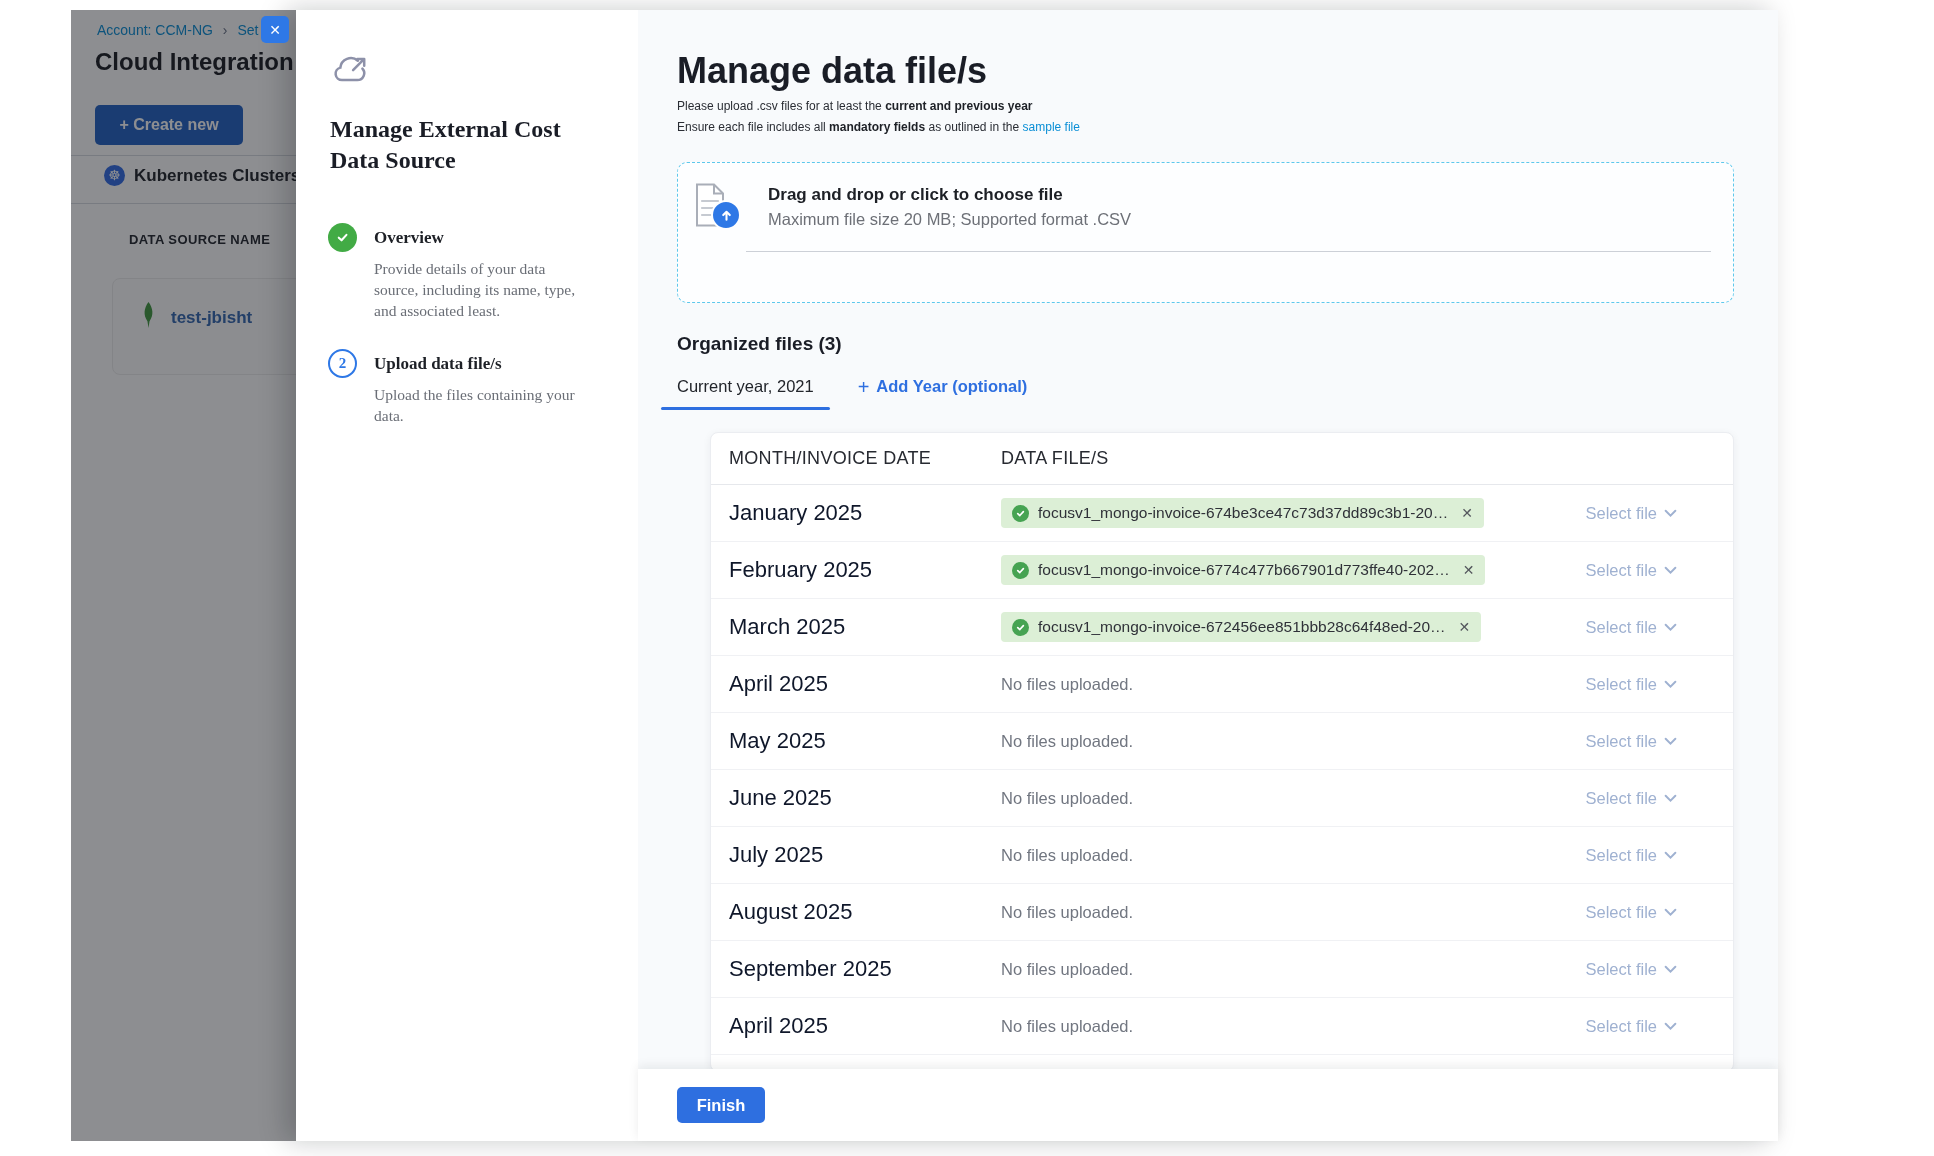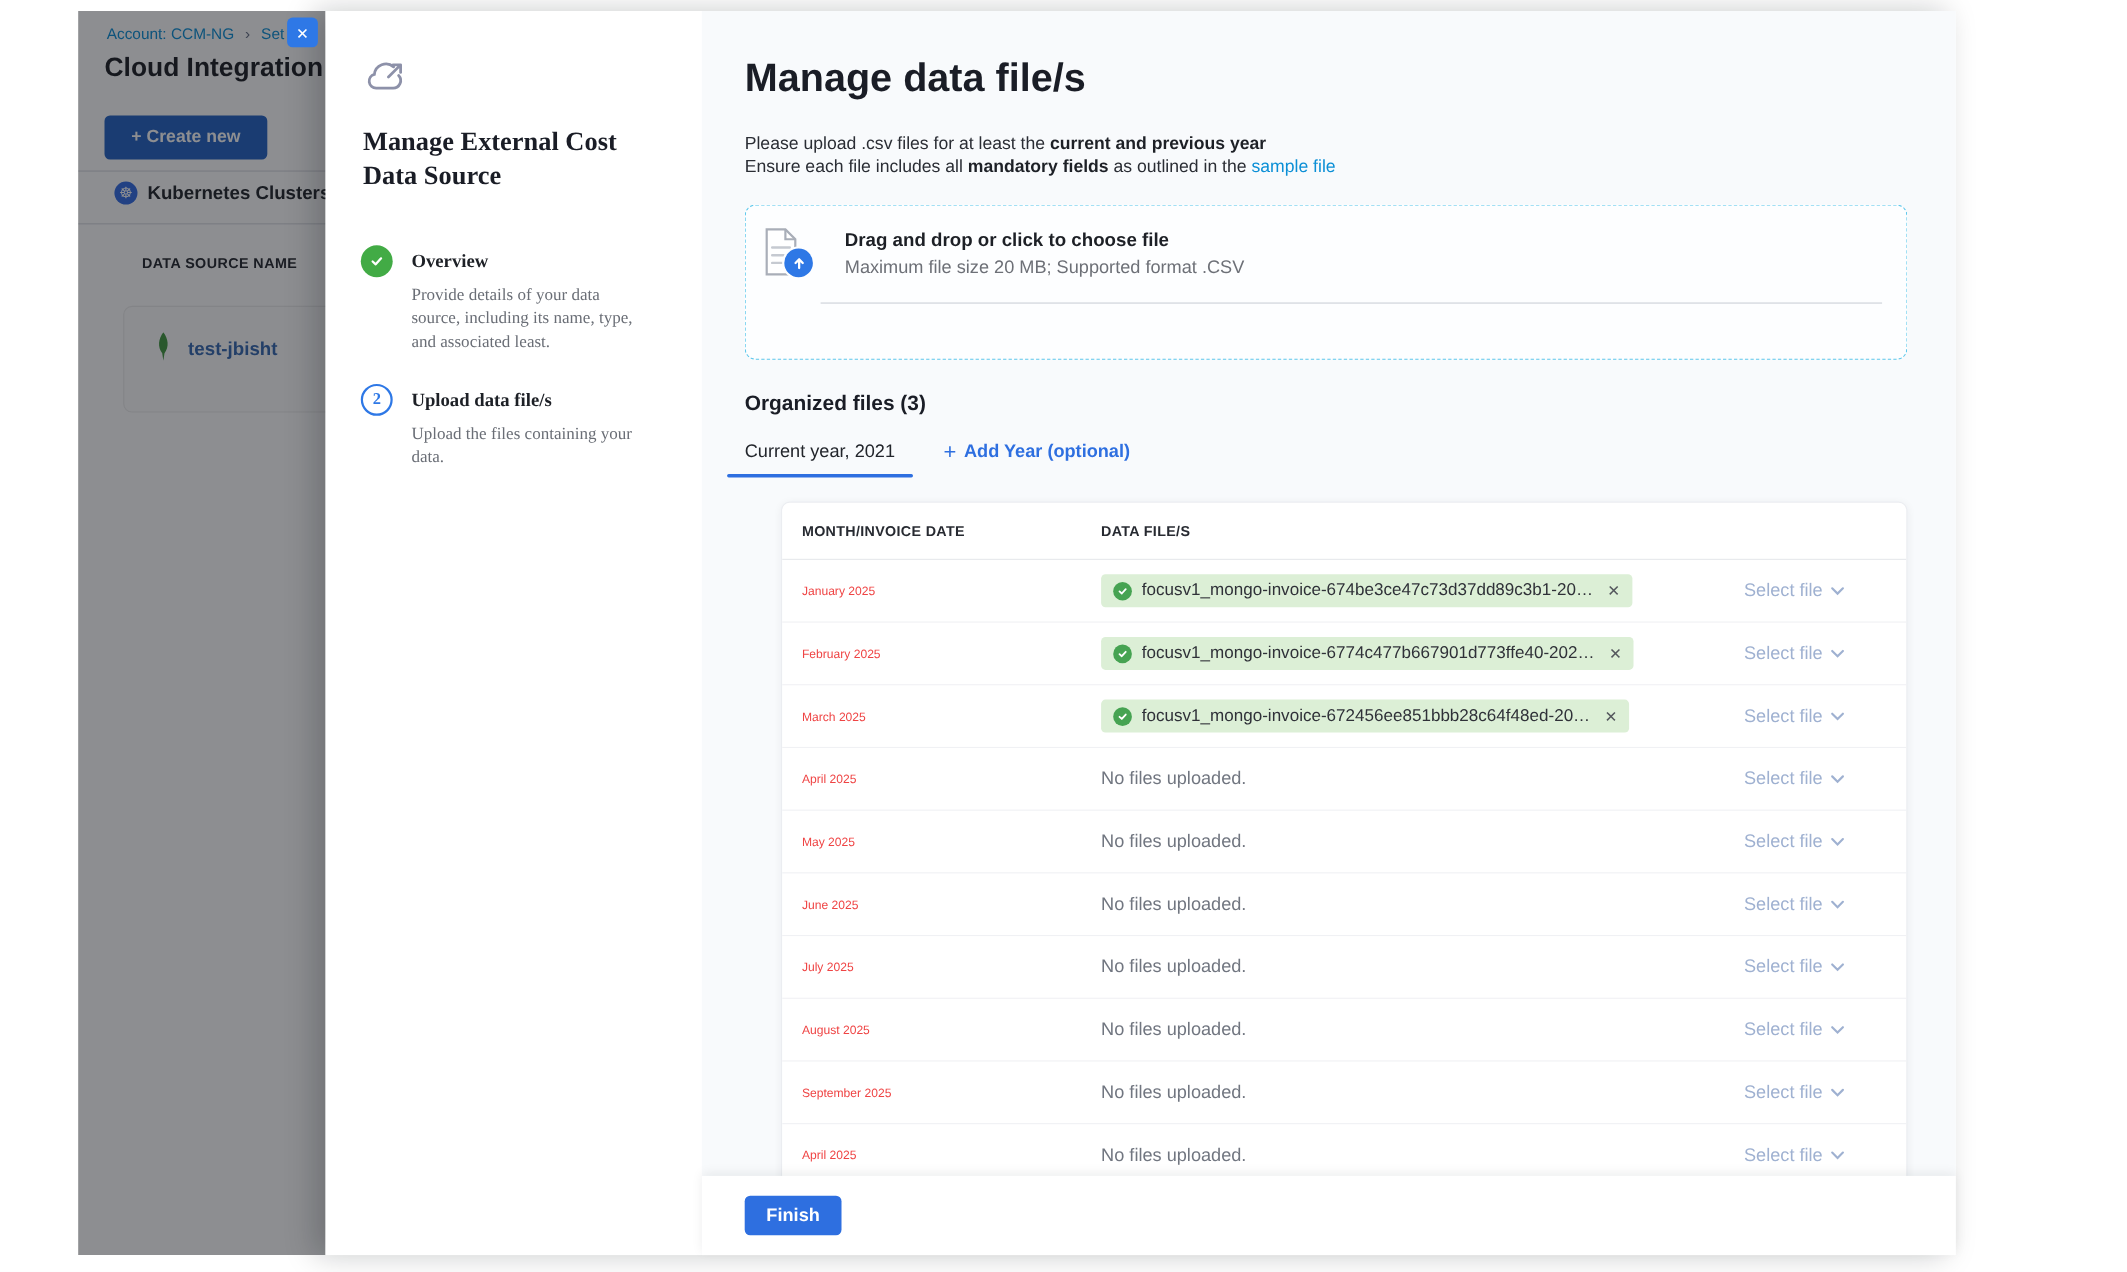--- a/index.html
+++ b/index.html
@@ -33,21 +33,21 @@
   .step { position:absolute; left:32px; display:flex; gap:17px; }
   .step .txt { width:214px; }
   .step-circle { flex:0 0 auto; width:29px; height:29px; border-radius:50%; display:flex; align-items:center; justify-content:center; }
   .step-done { background:#42ab45; }
   .step-active { background:#fff; border:2px solid #2e78e6; color:#2e78e6; font-size:15px; font-weight:700; }
   .step-label { font-size:17px; font-weight:700; color:#1d2026; line-height:29px; }
   .step-desc { margin-top:6px; font-size:15.5px; line-height:21px; color:#6a6e76; }
 
   .main { position:absolute; left:342px; top:0; width:1140px; height:100%; background:#f8fafc; padding:40px 44px 0 39px; overflow:hidden; }
   .main-title { font-size:36px; font-weight:700; color:#1a1d26; }
-  .instr { margin-top:28px; font-size:16px; line-height:21px; color:#2a2d34; }
+  .instr { margin-top:4px; font-size:12px; line-height:21px; color:#2a2d34; }
   .instr b { color:#1d2026; }
   .link { color:#0b8fd6; cursor:pointer; }
 
   .dropzone { margin-top:24px; height:141px; border:1.5px dashed #5ec8ec; border-radius:10px; background:#fdfeff; position:relative; cursor:pointer; }
   .dz-top { display:flex; padding:20px 0 0 16px; gap:22px; }
   .dz-iconwrap { position:relative; width:52px; height:52px; flex:0 0 auto; }
   .dz-circle { position:absolute; left:17px; top:17px; width:30px; height:30px; border-radius:50%; background:#2e78e6; border:2.5px solid #fdfeff; display:flex; align-items:center; justify-content:center; }
   .dz-title { font-size:17px; font-weight:700; color:#1d2026; padding-top:2px; }
   .dz-sub { margin-top:5px; font-size:16.5px; color:#6d7077; }
   .dz-divider { margin:16px 22px 0 68px; border-top:1px solid #ccd0d7; }
@@ -58,26 +58,26 @@
 
   .org-heading { margin-top:30px; font-size:19px; font-weight:700; color:#1a1d26; }
   .tabs { margin:16px 0 0 -16px; display:flex; align-items:center; gap:28px; }
   .tab { position:relative; padding:6px 16px 14px; font-size:16.5px; font-weight:500; color:#22252b; cursor:pointer; }
   .tab.active::after { content:""; position:absolute; left:0; right:0; bottom:0; height:3px; background:#2e6fe0; border-radius:2px; }
   .add-year { display:flex; align-items:center; gap:7px; color:#2e6fe0; font-size:16.5px; font-weight:600; cursor:pointer; padding-bottom:8px; }
   .add-year .plus { font-size:20px; font-weight:500; line-height:1; }
 
   .card { margin:22px 0 0 33px; width:1024px; height:640px; background:#fff; border:1px solid #ebedf1; border-radius:8px; box-shadow:0 2px 8px rgba(31,41,55,.06); overflow:hidden; }
   .thead { display:flex; align-items:center; height:52px; border-bottom:1px solid #e6e8ec; }
-  .th { font-size:13px; font-weight:700; letter-spacing:.3px; color:#272a31; }
+  .th { font-size:18px; font-weight:400; letter-spacing:.3px; color:#272a31; }
   .col-month { width:290px; padding-left:18px; flex:0 0 auto; }
   .col-file { flex:1 1 auto; min-width:0; }
   .col-select { width:230px; flex:0 0 auto; display:flex; justify-content:flex-end; padding-right:56px; }
   .trow { display:flex; align-items:center; height:57px; border-bottom:1px solid #f0f1f4; }
-  .month-label { font-size:11px; color:#ef4444; }
+  .month-label { font-size:22px; color:#0f172a; }
   .chip { display:inline-flex; align-items:center; gap:9px; background:#dcefd6; border-radius:4px; padding:6px 11px; max-width:500px; }
   .chip-check { width:17px; height:17px; border-radius:50%; background:#46a352; display:flex; align-items:center; justify-content:center; flex:0 0 auto; }
   .chip-label { font-size:15.5px; color:#2f3138; white-space:nowrap; }
   .chip-remove { font-size:14px; color:#54575d; cursor:pointer; margin-left:4px; }
   .empty { font-size:16.5px; color:#717680; }
   .select-file { display:flex; align-items:center; gap:7px; color:#9fb1d1; font-size:16.5px; cursor:pointer; }
 
   .footer { position:absolute; left:567px; top:1059px; width:1140px; height:72px; background:#ffffff; box-shadow:0 -3px 10px rgba(15,20,30,.08); z-index:6; display:flex; align-items:center; padding-left:39px; }
   .finish-btn { width:88px; height:36px; background:#2e6fe0; color:#fff; border:none; border-radius:5px; font-size:16.5px; font-weight:700; font-family:inherit; }
 </style>

